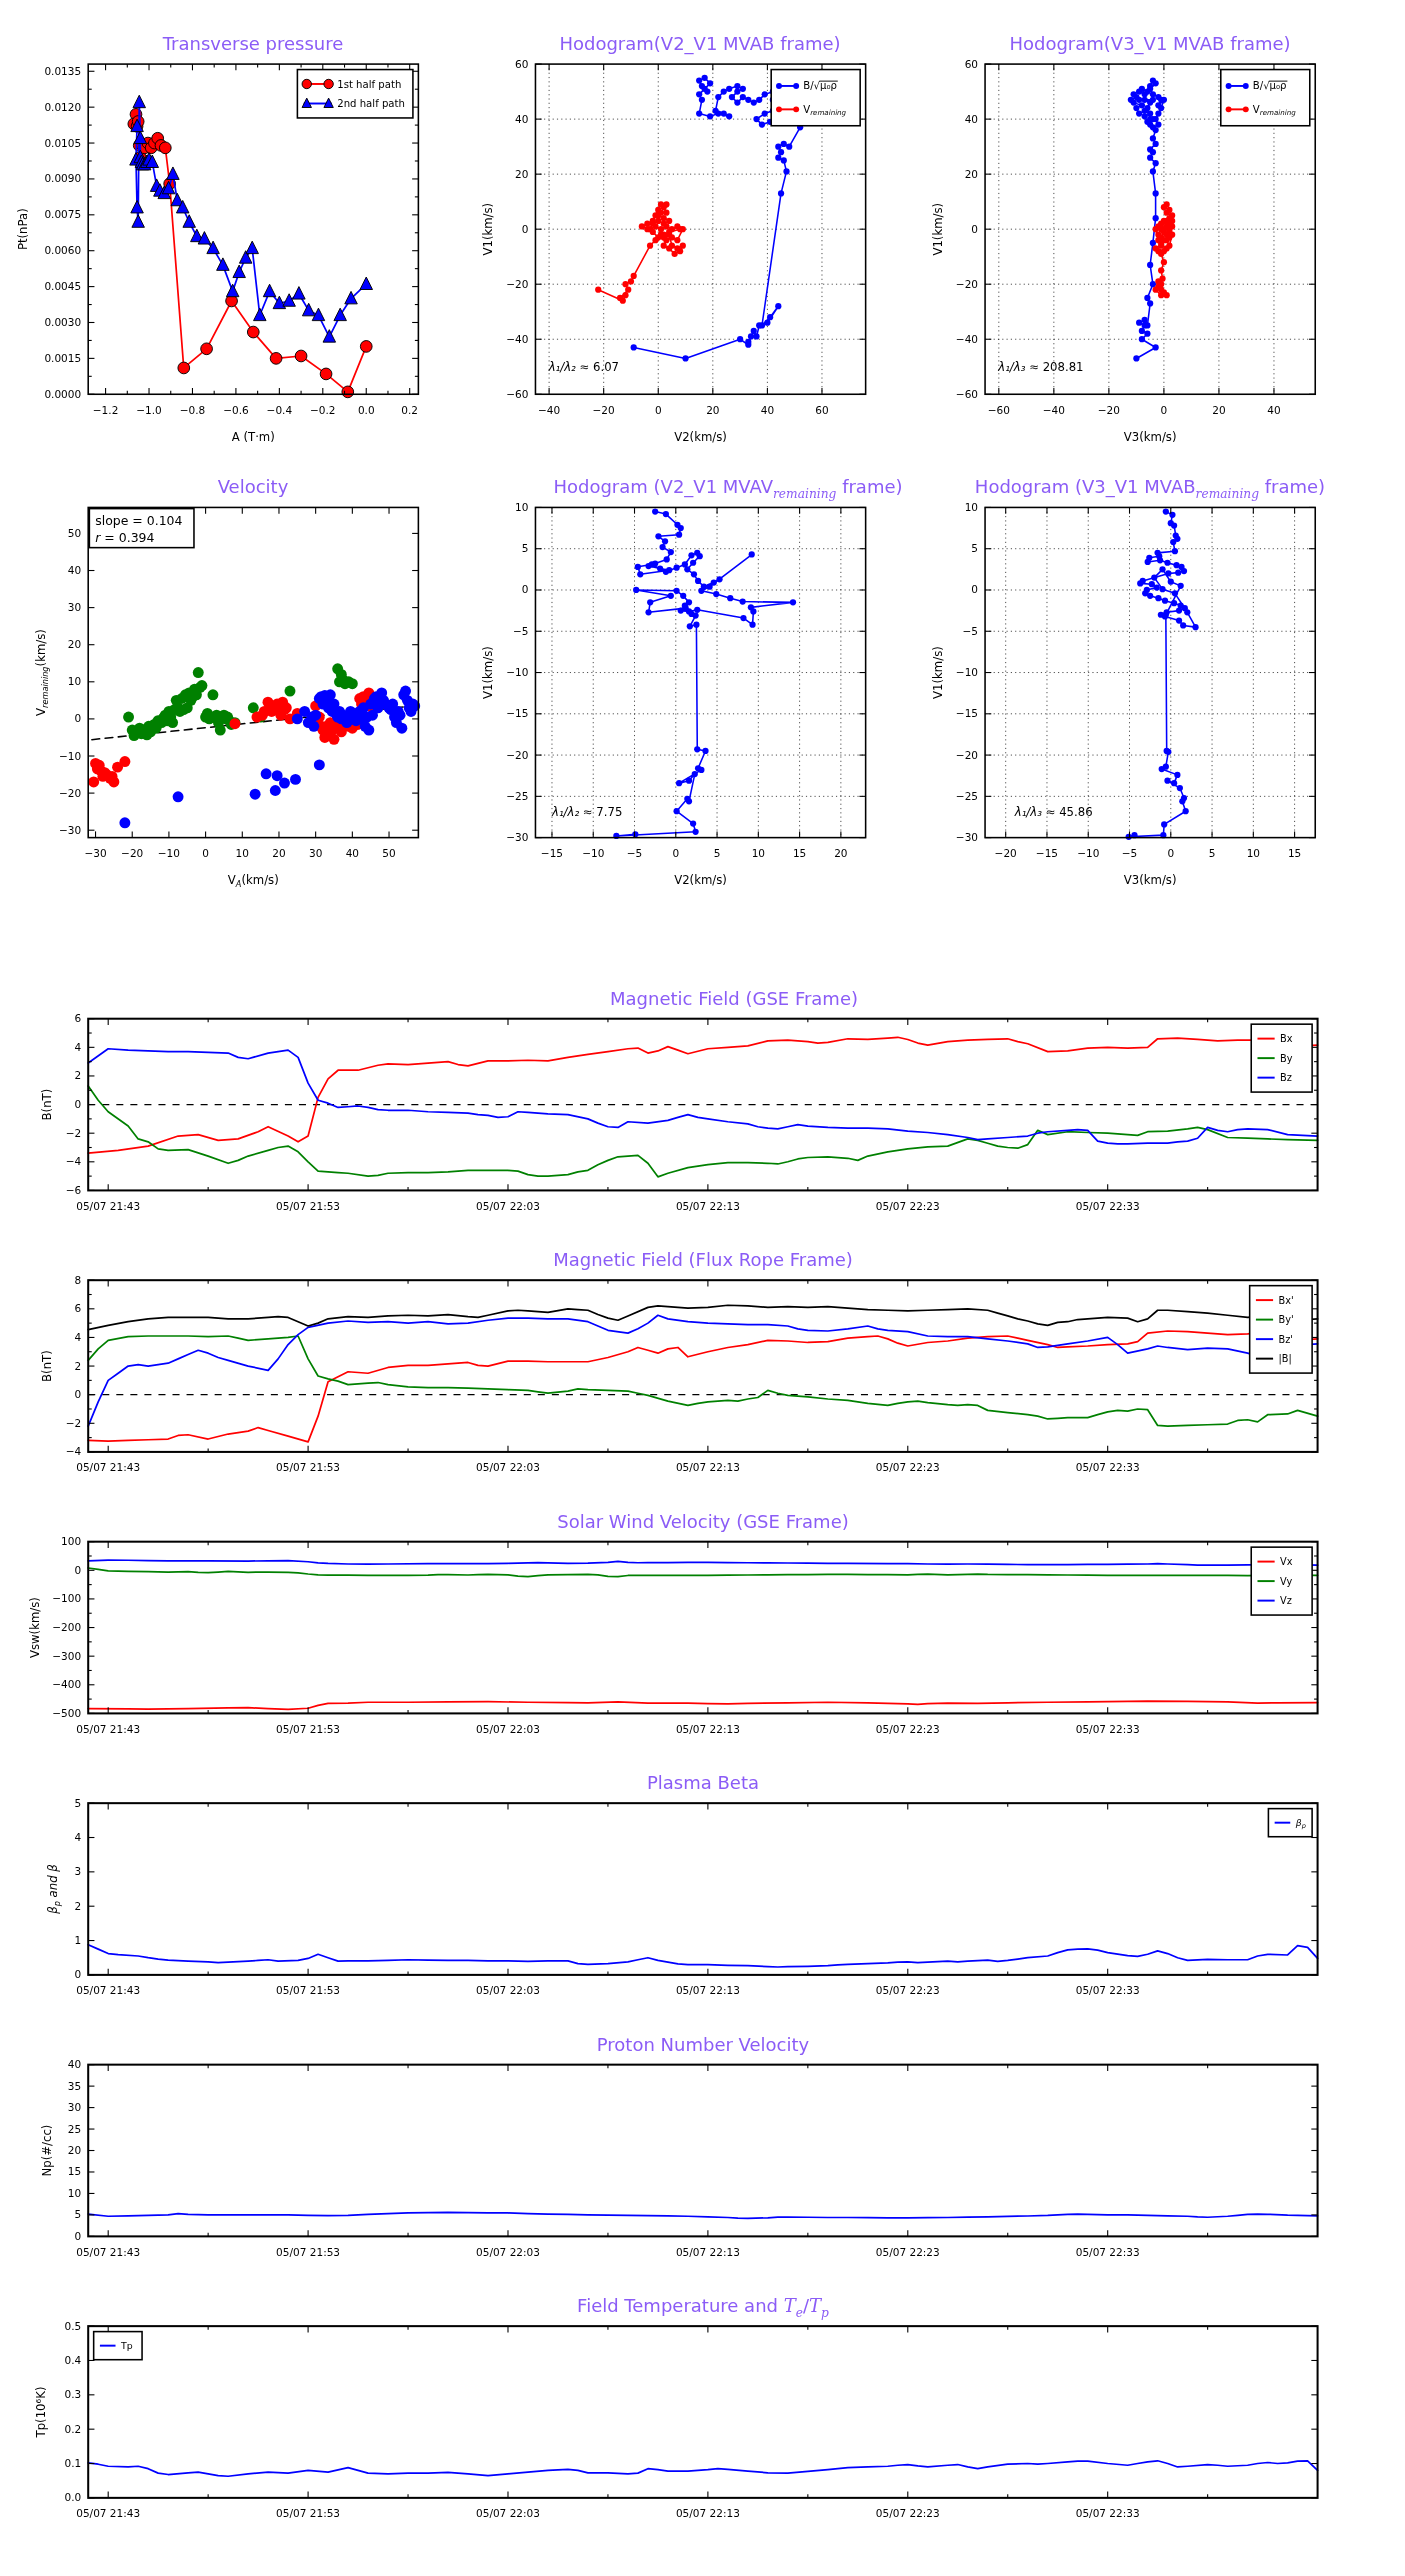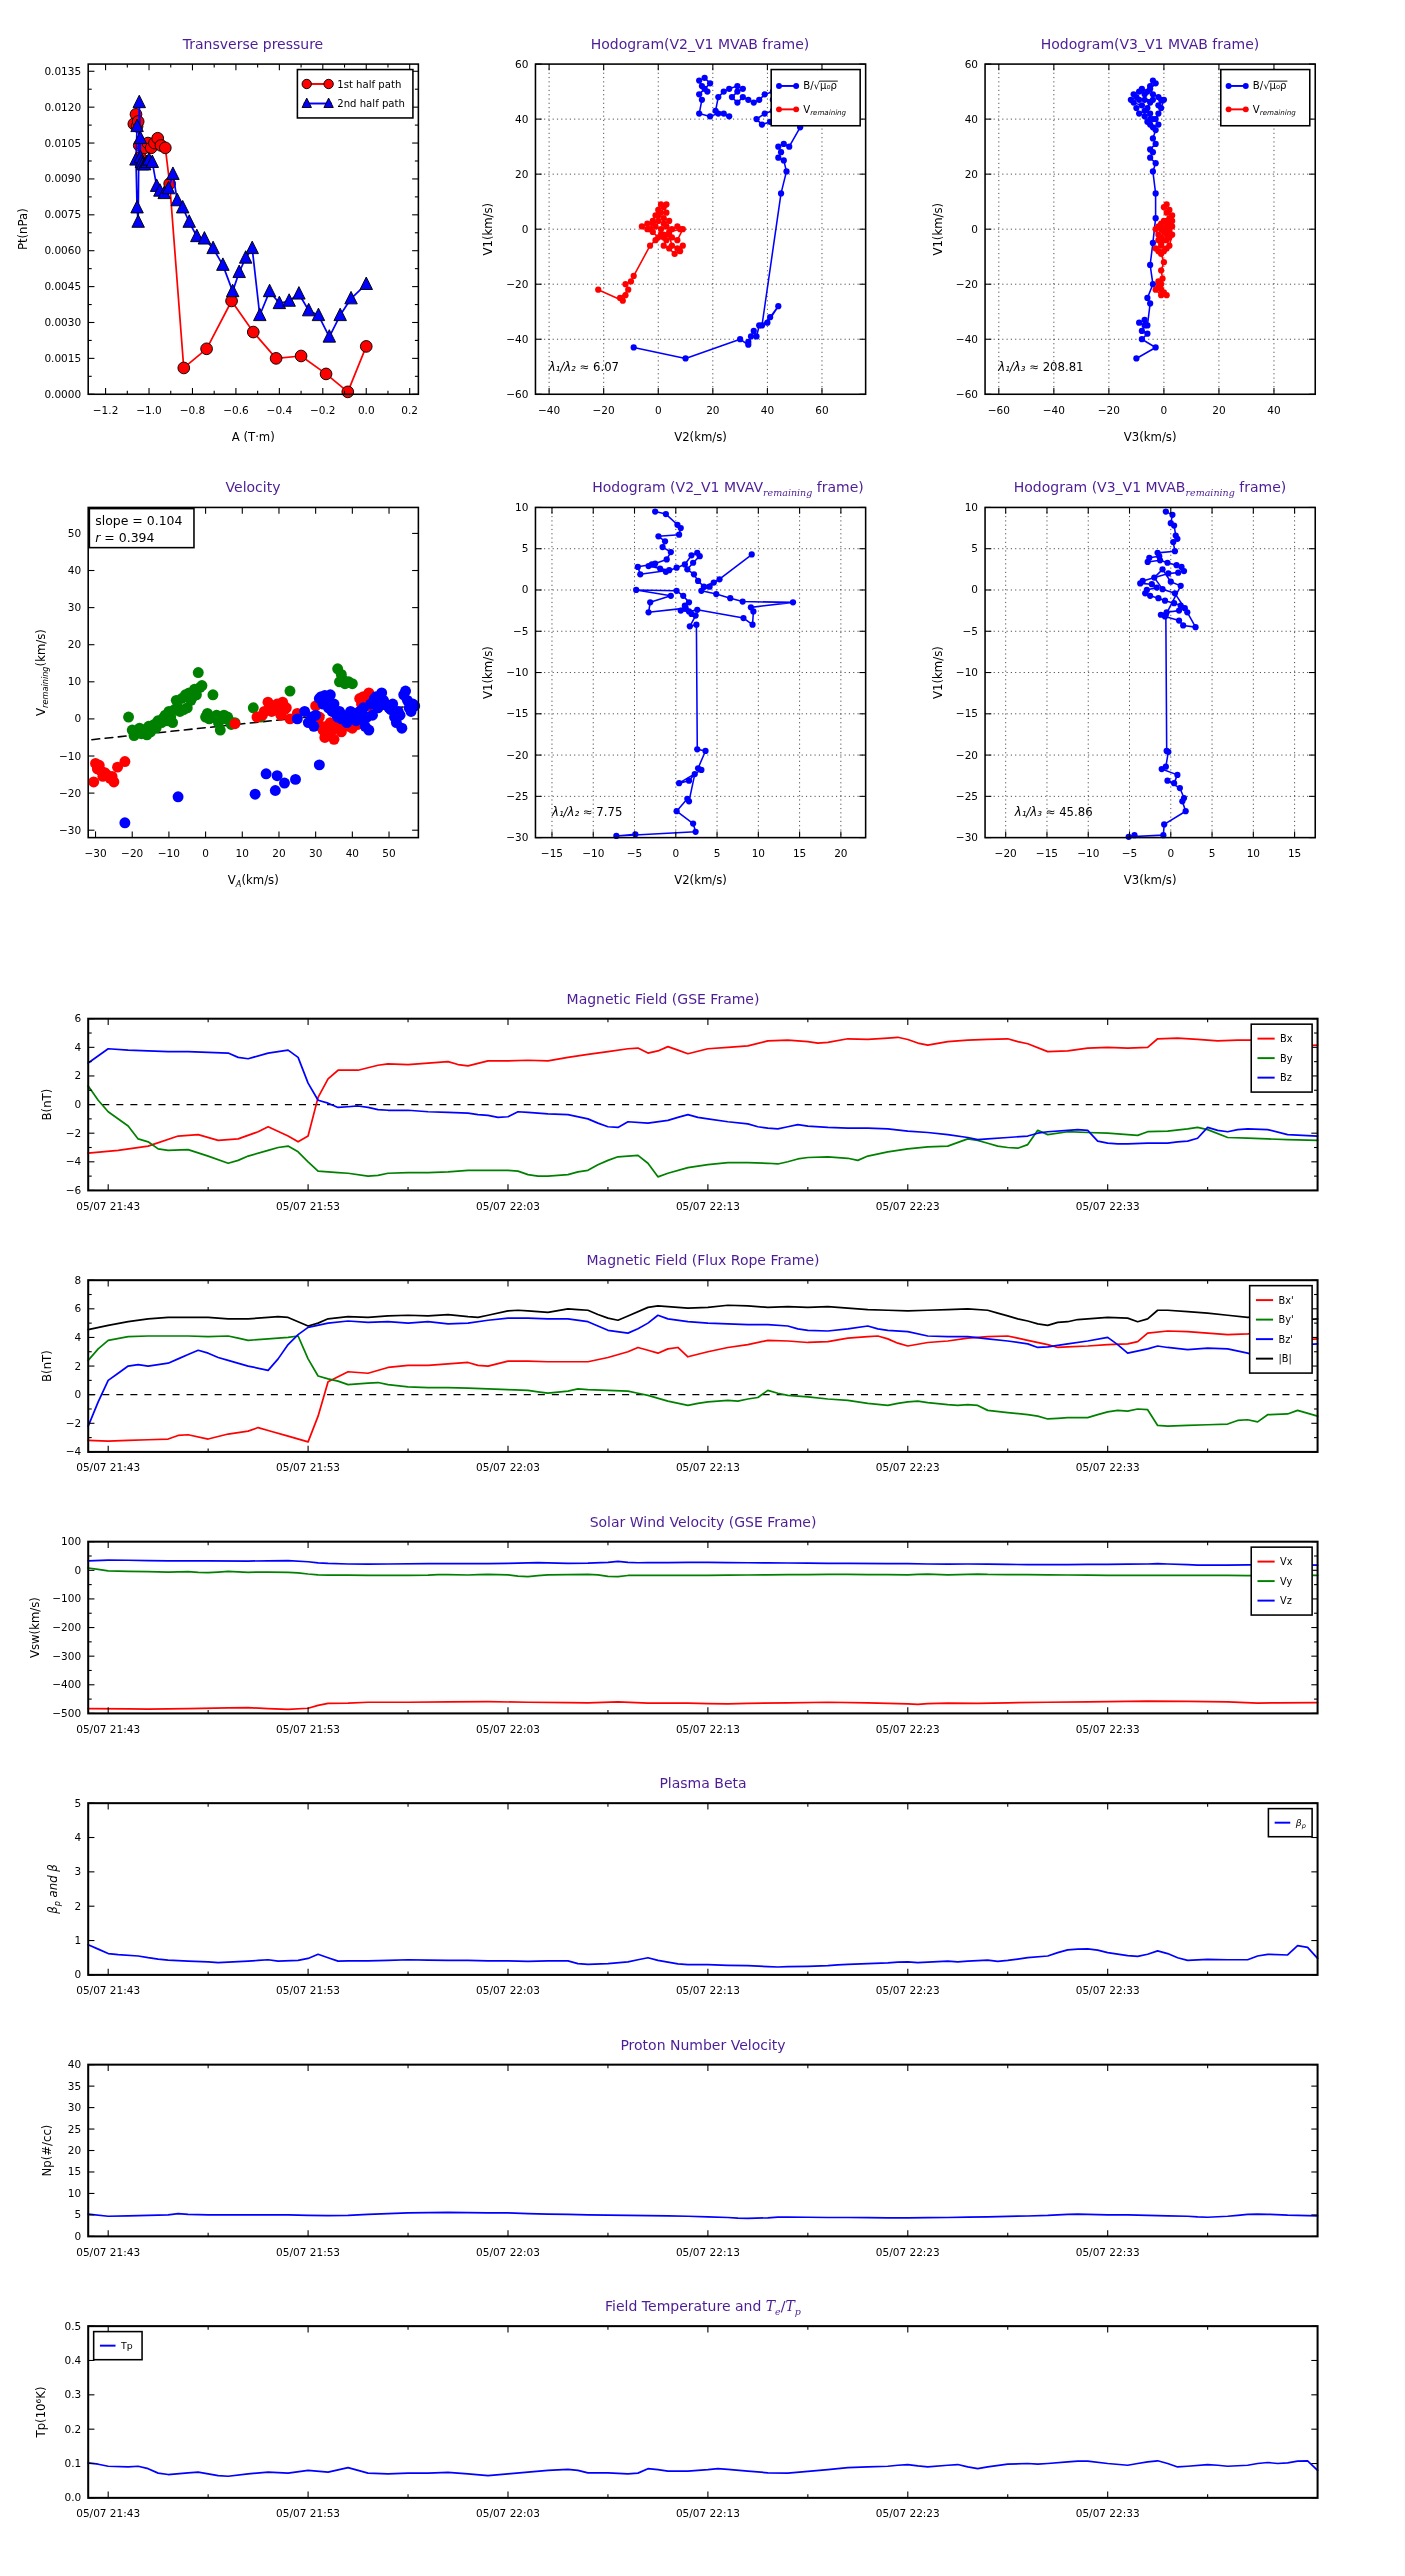--- a/index.html
+++ b/index.html
@@ -1,19 +1,19 @@
 <!DOCTYPE html>
 <html style="font-size:12.5px"><head>
 <meta charset="utf-8">
 <style>
   html,body{margin:0;padding:0;background:#ffffff;}
   body{width:1405px;height:2576px;position:relative;font-family:"DejaVu Sans","Liberation Sans",sans-serif;color:#000;}
   #figure{position:absolute;left:0;top:0;width:1405px;height:2576px;}
   #plot-canvas{position:absolute;left:0;top:0;}
-  .ptitle{position:absolute;transform:translateX(-50%);font-size:14px;line-height:16.4px;white-space:nowrap;color:#4c1d95;pointer-events:none;}
+  .ptitle{position:absolute;transform:translateX(-50%);font-size:18px;line-height:16.4px;white-space:nowrap;color:#8b5cf6;pointer-events:none;}
   .ptitle sub{font-size:68%;font-style:italic;font-family:"DejaVu Serif","Liberation Serif",serif;}
   .ptitle .it{font-style:italic;font-family:"DejaVu Serif","Liberation Serif",serif;}
 </style>
 </head>
 <body>
 
 <div id="figure">
   <svg id="plot-canvas" width="1405" height="2576" viewBox="0 0 1800 3300">
       <g>
         <rect x="113" y="82" width="423" height="423" fill="#fff"></rect>
@@ -1494,20 +1494,20 @@
         <text x="155" y="3009.5" font-size="12" text-anchor="start" fill="#000"><tspan>Tp</tspan></text>
       </g>
     </svg>
 
   <div class="ptitle" style="left:253px;top:36px">Transverse pressure</div>
   <div class="ptitle" style="left:700px;top:36px">Hodogram(V2_V1 MVAB frame)</div>
   <div class="ptitle" style="left:1150px;top:36px">Hodogram(V3_V1 MVAB frame)</div>
   <div class="ptitle" style="left:253px;top:479px">Velocity</div>
   <div class="ptitle" style="left:728px;top:479px"><span>Hodogram (V2_V1 MVAV</span><sub>remaining</sub><span> frame)</span></div>
   <div class="ptitle" style="left:1150px;top:479px"><span>Hodogram (V3_V1 MVAB</span><sub>remaining</sub><span> frame)</span></div>
-  <div class="ptitle" style="left:663px;top:991px">Magnetic Field (GSE Frame)</div>
+  <div class="ptitle" style="left:734px;top:991px">Magnetic Field (GSE Frame)</div>
   <div class="ptitle" style="left:703px;top:1252px">Magnetic Field (Flux Rope Frame)</div>
   <div class="ptitle" style="left:703px;top:1514px">Solar Wind Velocity (GSE Frame)</div>
   <div class="ptitle" style="left:703px;top:1775px">Plasma Beta</div>
   <div class="ptitle" style="left:703px;top:2037px">Proton Number Velocity</div>
   <div class="ptitle" style="left:703px;top:2298px"><span>Field Temperature and </span><span class="it">T</span><sub>e</sub><span>/</span><span class="it">T</span><sub>p</sub></div>
 </div>
 
 
 </body></html>

